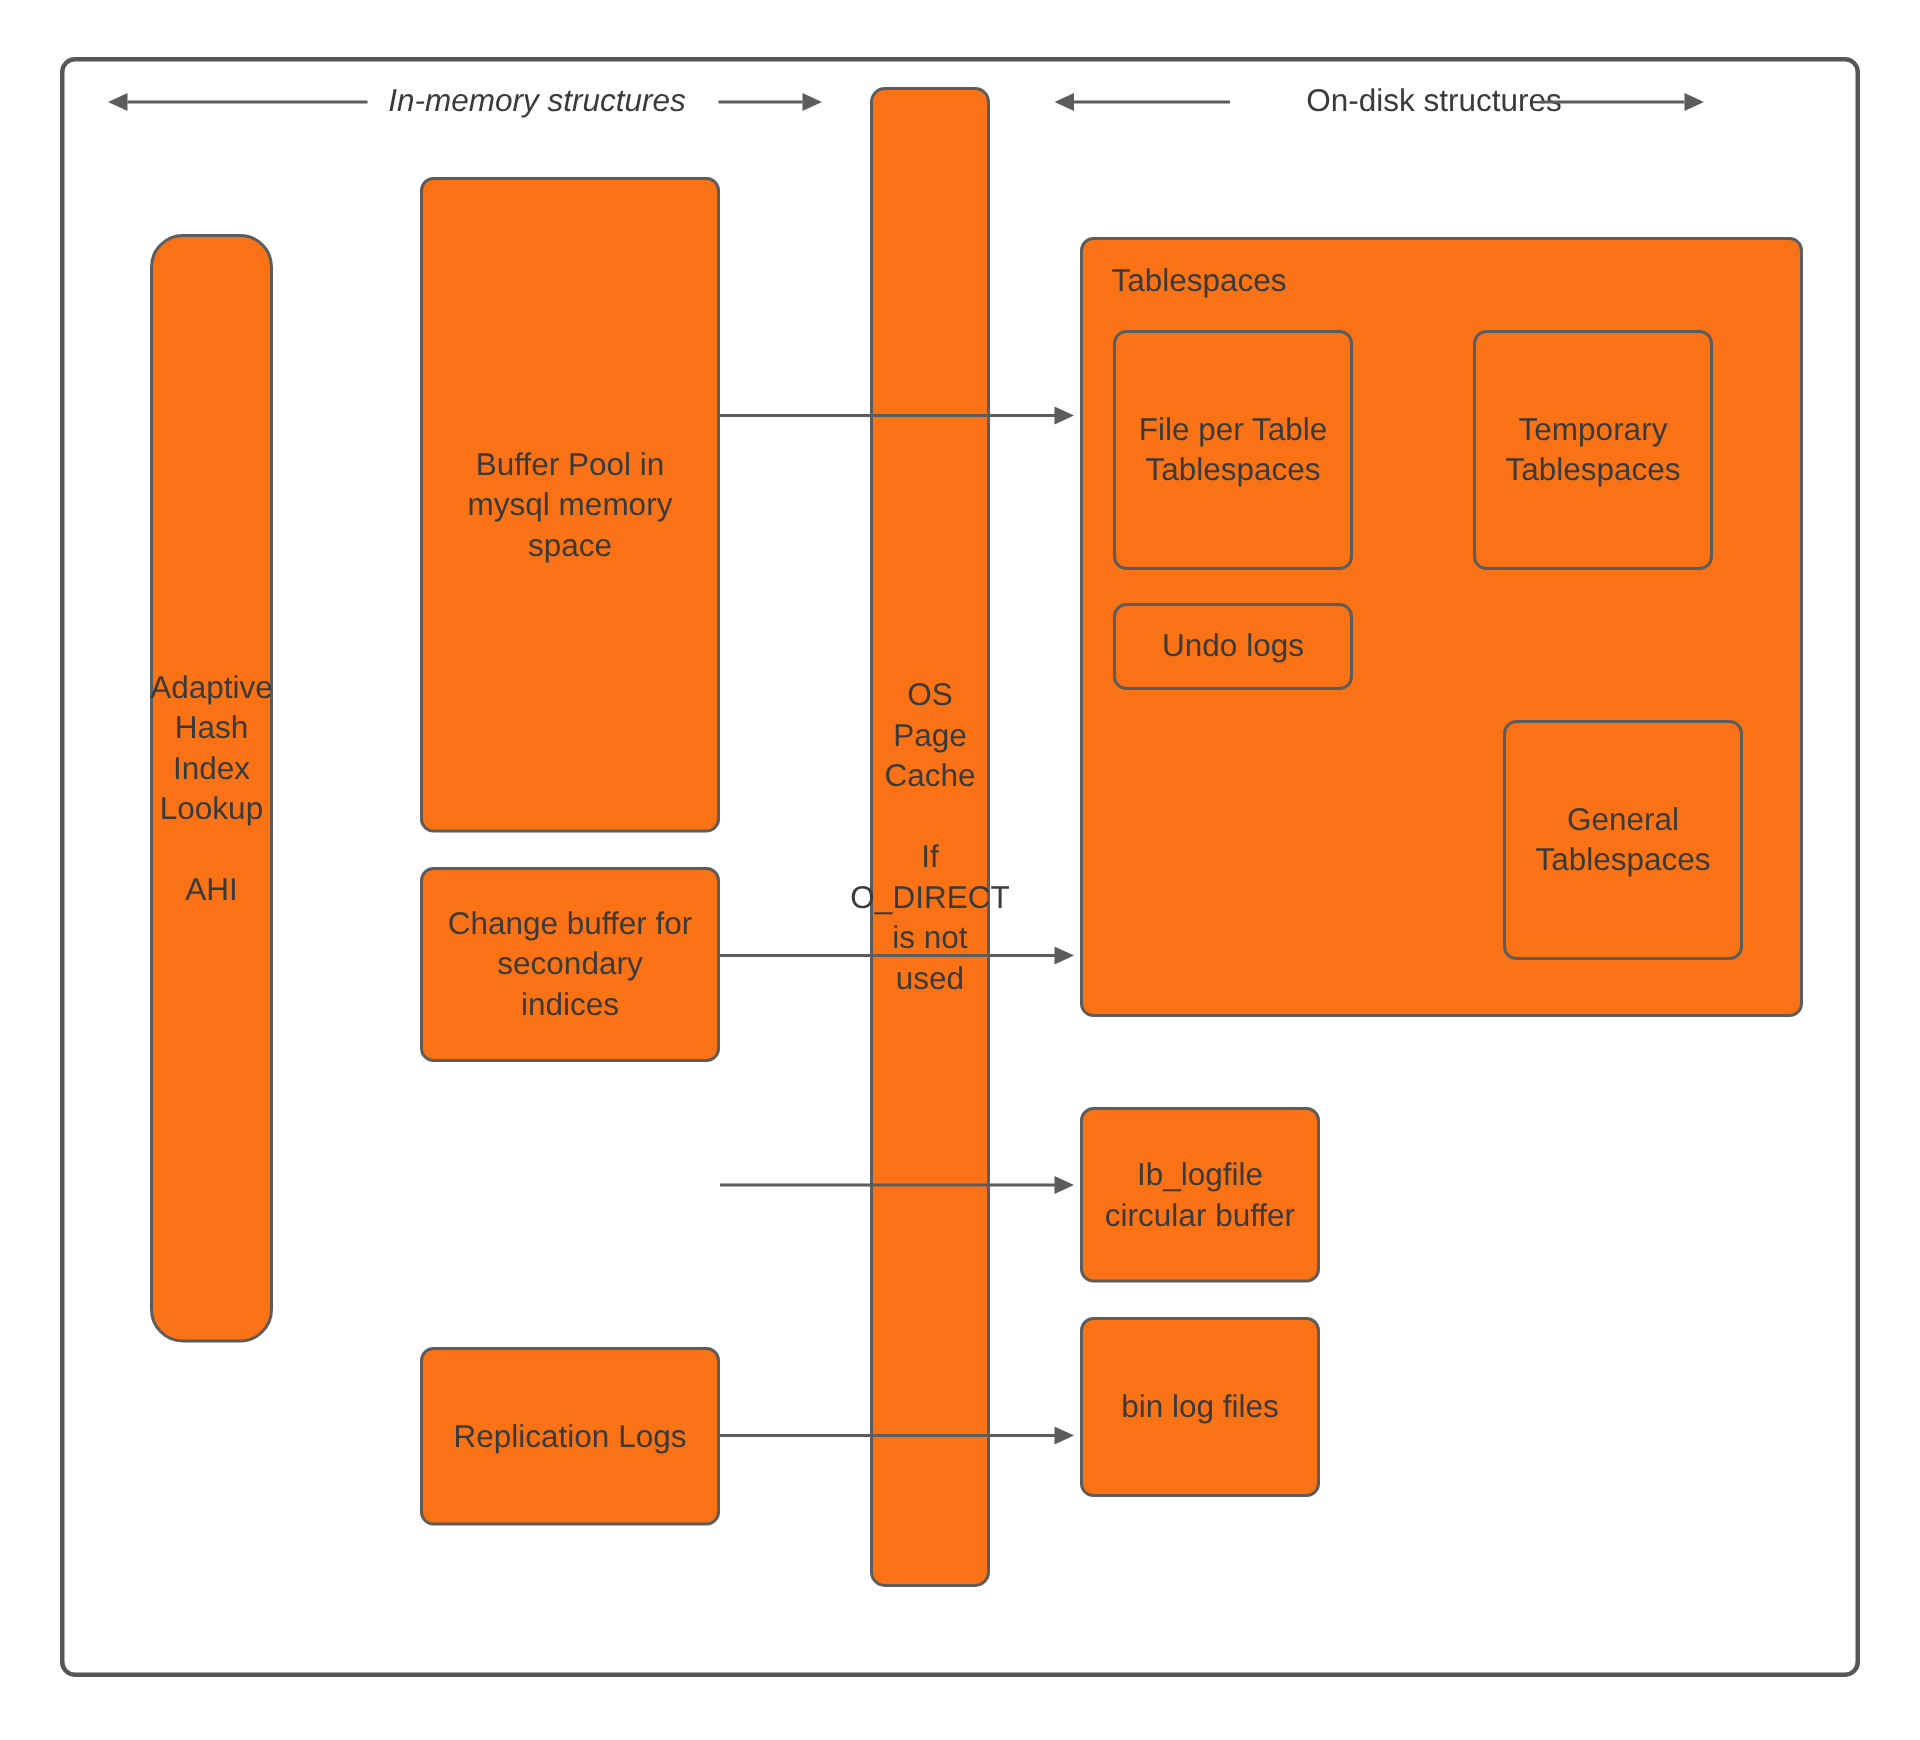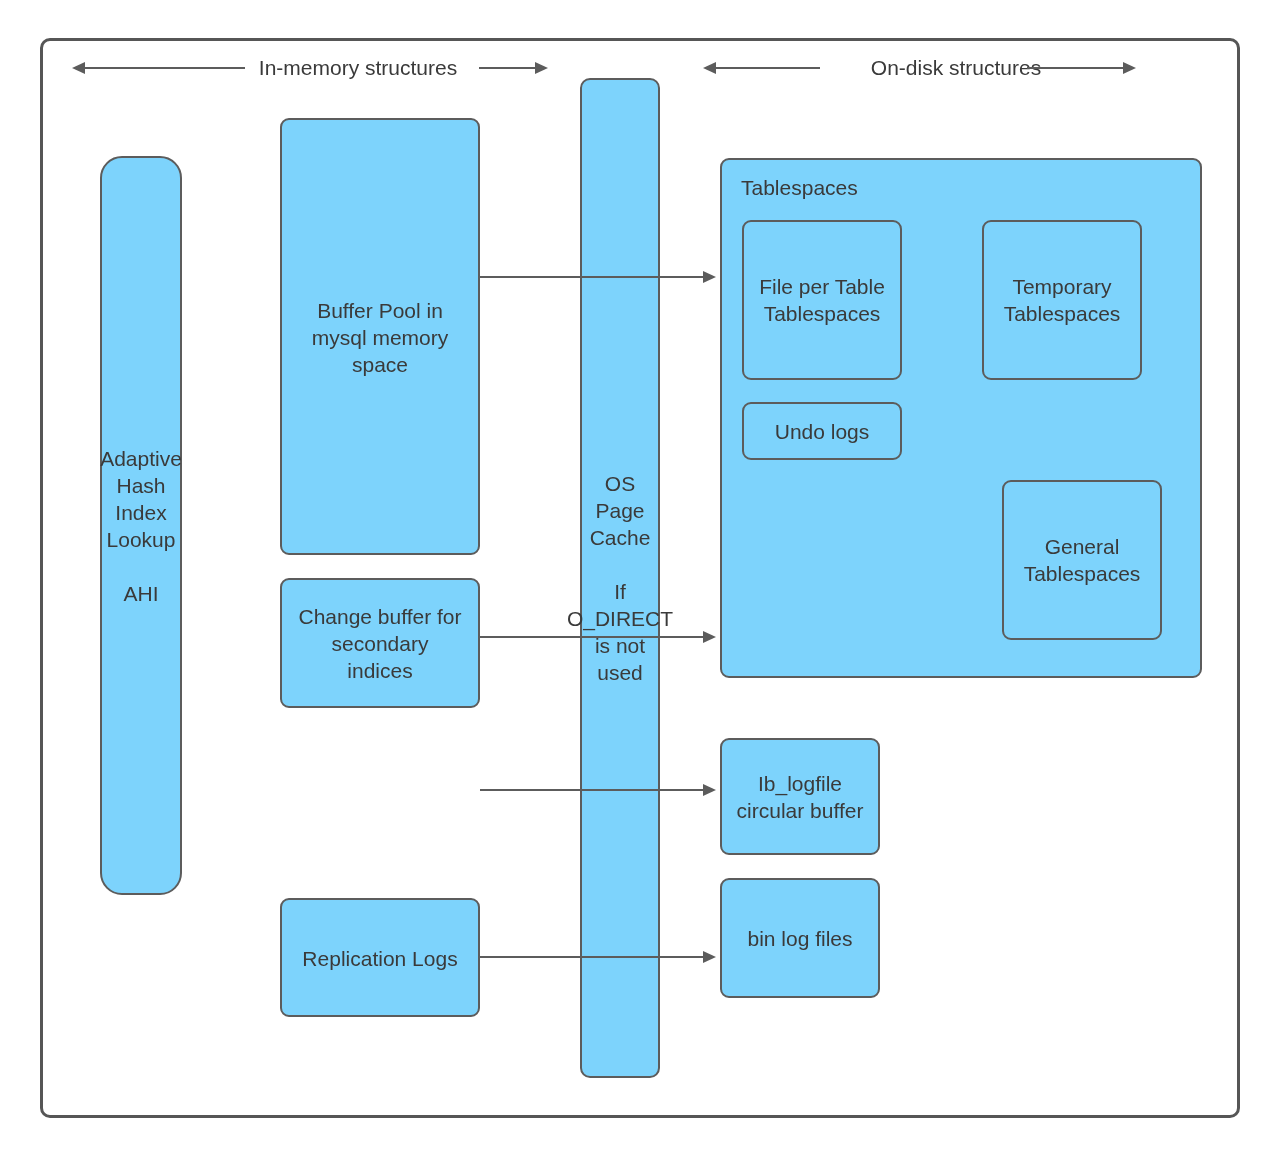--- a/index.html
+++ b/index.html
@@ -6,37 +6,37 @@
     --stroke:#5c5c5c;
     --text:#3a3a3a;
   }
   html,body{margin:0;padding:0;background:#ffffff;}
   .stage{
     position:relative;width:1280px;height:1160px;background:#ffffff;
     font-family:"Liberation Sans", sans-serif;color:var(--text);
     overflow:hidden;
   }
   .node{
-    position:absolute;box-sizing:border-box;background:#7dd3fc;
+    position:absolute;box-sizing:border-box;background:#f97316;
     border:2.5px solid var(--stroke);border-radius:9px;
   }
   .nlabel{
     position:absolute;left:50%;top:50%;transform:translate(-50%,-50%);
     white-space:pre-line;text-align:center;color:var(--text);
     font-size:21px;line-height:27px;width:max-content;
   }
   .outer{
     position:absolute;box-sizing:border-box;left:40px;top:38px;width:1200px;height:1080px;
     border:3px solid #565656;border-radius:10px;background:#ffffff;
   }
   .hdr-label{
     position:absolute;top:54px;height:28px;line-height:28px;text-align:center;
     font-size:21px;color:var(--text);
   }
-  #lbl-inmem{left:250px;width:216px;}
+  #lbl-inmem{left:250px;width:216px;font-style:italic;}
   #lbl-ondisk{left:846px;width:220px;}
   .aline{position:absolute;height:2px;background:var(--stroke);}
   .tri{position:absolute;width:0;height:0;border-top:6px solid transparent;border-bottom:6px solid transparent;}
   .tri-r{border-left:13px solid var(--stroke);}
   .tri-l{border-right:13px solid var(--stroke);}
 
   
   #h1-line{left:85px;top:67px;width:160px;}   #h1-head{left:72px;top:62px;}
   #h2-line{left:479px;top:67px;width:56px;}   #h2-head{left:535px;top:62px;}
   #h3-line{left:716px;top:67px;width:104px;}  #h3-head{left:703px;top:62px;}
@@ -47,21 +47,21 @@
   #a2-line{left:480px;top:636px;width:224px;} #a2-head{left:703px;top:631px;}
   #a3-line{left:480px;top:789px;width:224px;} #a3-head{left:703px;top:784px;}
   #a4-line{left:480px;top:956px;width:224px;} #a4-head{left:703px;top:951px;}
 
   
   #n-ahi{left:100px;top:156px;width:82px;height:739px;border-radius:22px;}
   #n-buffer-pool{left:280px;top:118px;width:200px;height:437px;}
   #n-change-buffer{left:280px;top:578px;width:200px;height:130px;}
   #n-transaction-logs{left:280px;top:738px;width:200px;height:118px;}
   #n-replication-logs{left:280px;top:898px;width:200px;height:119px;}
-  #n-os-cache{left:580px;top:58px;width:80px;height:1000px;border-radius:10px;margin-top:20px;}
+  #n-os-cache{left:580px;top:58px;width:80px;height:1000px;border-radius:10px;}
   #n-tablespaces{left:720px;top:158px;width:482px;height:520px;}
   #n-tablespaces .container-title{
     position:absolute;left:19px;top:14px;font-size:21px;line-height:27px;color:var(--text);
   }
   
   #n-file-per-table{left:20px;top:60px;width:160px;height:160px;}
   #n-temporary{left:260px;top:60px;width:160px;height:160px;}
   #n-undo-logs{left:20px;top:242px;width:160px;height:58px;}
   #n-system-tablespace{left:20px;top:320px;width:222px;height:180px;}
   #n-general-tablespaces{left:280px;top:320px;width:160px;height:160px;}

